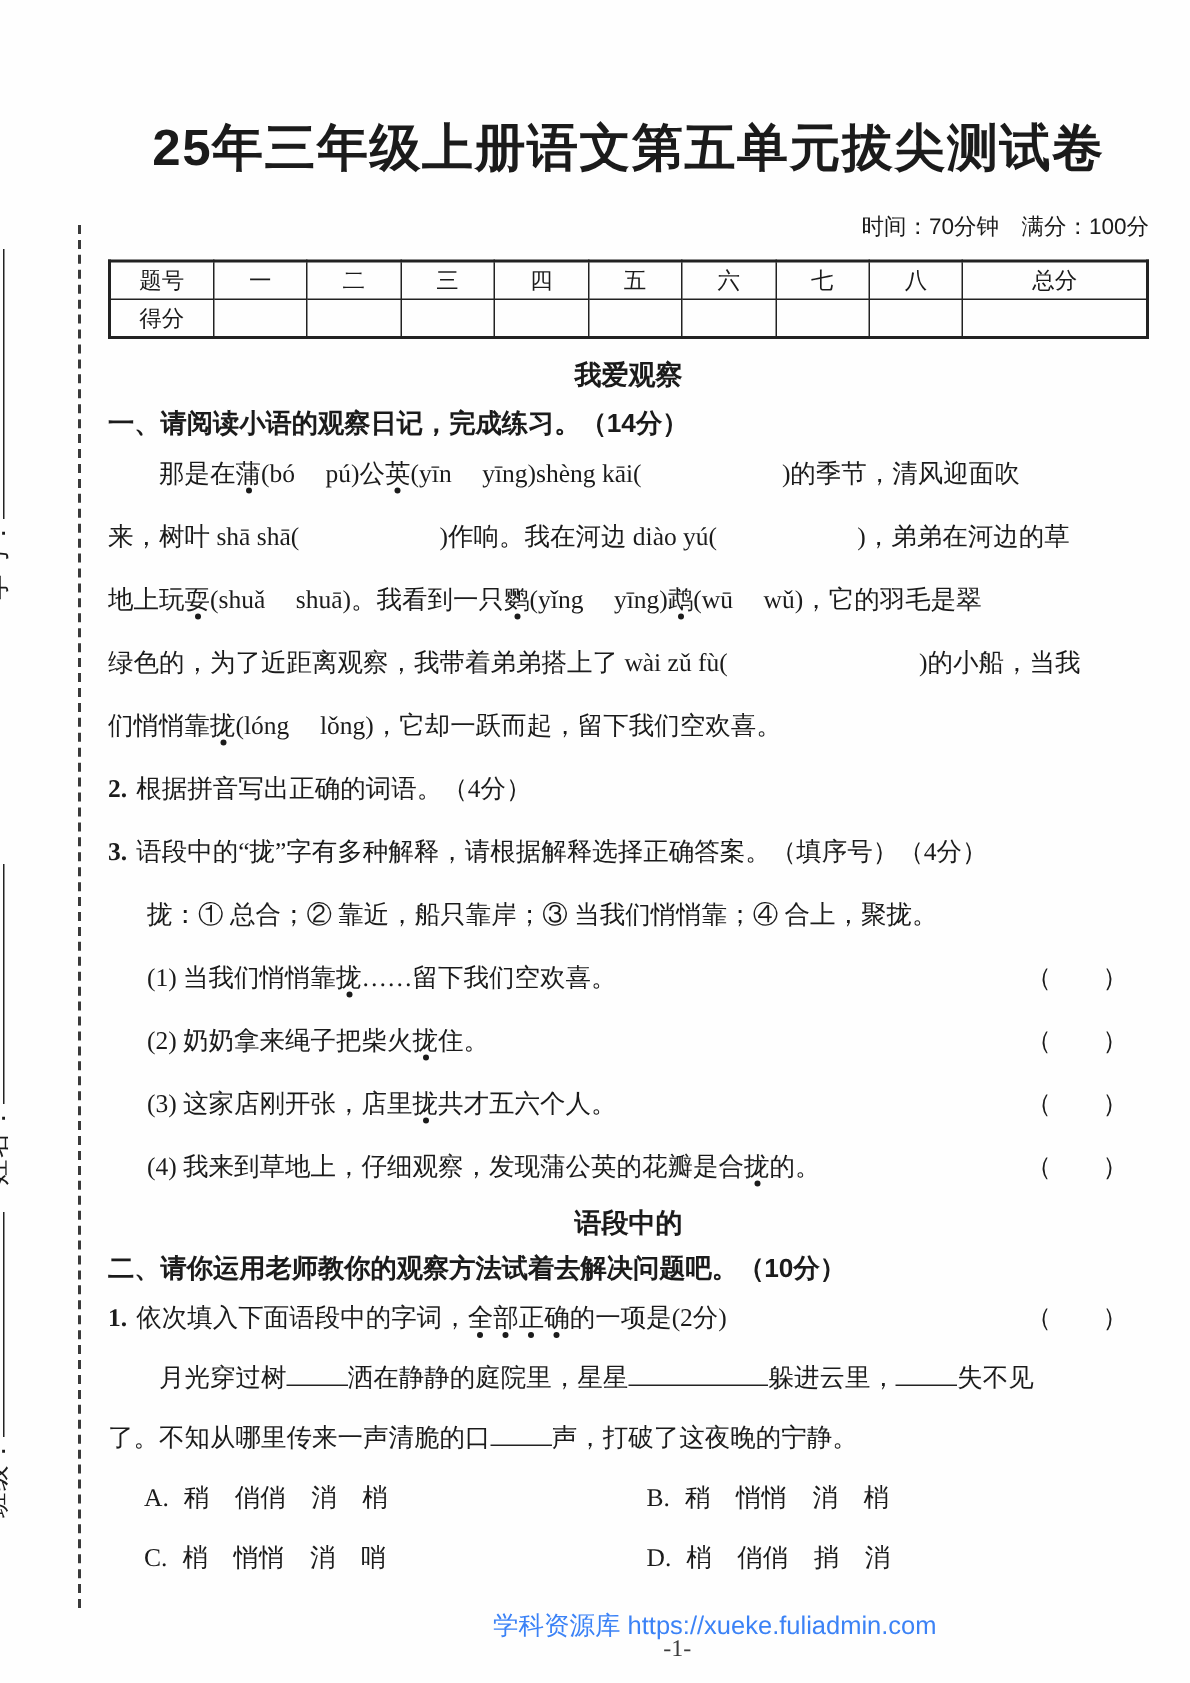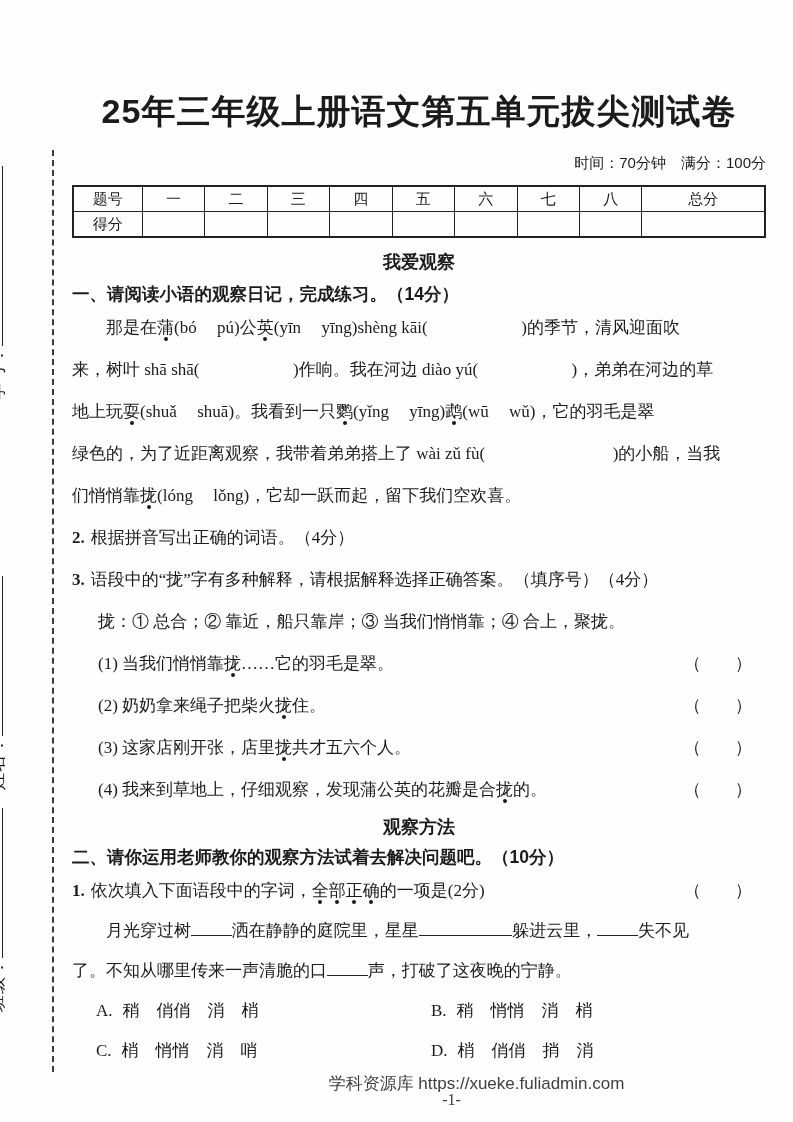--- a/index.html
+++ b/index.html
@@ -11,21 +11,21 @@
   
   .cutline{position:absolute;left:52px;top:150px;height:922px;width:0;border-left:2px dashed #3a3a3a;}
   .side-group{
     position:absolute;left:12px;height:28px;line-height:28px;white-space:nowrap;
     transform:rotate(-90deg);transform-origin:0 100%;
     font-size:17px;letter-spacing:1px;
   }
   .blank{display:inline-block;border-bottom:1.5px solid #222;height:1.02em;vertical-align:baseline;}
   .gap{display:inline-block;}
   
-  .content{position:absolute;left:72px;top:72px;width:694px;}
+  .content{position:absolute;left:72px;top:60px;width:694px;}
   .title{
     text-align:center;font-family:"Liberation Sans","DejaVu Sans",sans-serif;
     font-weight:bold;font-size:34px;line-height:46px;margin:16px 0 0;letter-spacing:1px;
   }
   .meta{margin-top:20px;text-align:right;font-size:15px;font-family:"Liberation Sans","DejaVu Sans",sans-serif;}
   table.score{width:100%;border-collapse:collapse;margin-top:12px;font-size:15px;border:2px solid #222;}
   table.score td{border:1px solid #222;height:24px;text-align:center;padding:0;}
   table.score td.lab{width:10%;}
   .h2{margin-top:12px;text-align:center;font-weight:bold;font-size:18px;
       font-family:"Liberation Sans","DejaVu Sans",sans-serif;}
@@ -39,21 +39,21 @@
   .sub{display:flex;justify-content:space-between;padding-left:26px;padding-right:14px;font-size:17px;line-height:42px;}
   .flexq{display:flex;justify-content:space-between;padding-right:14px;}
   .para .line{line-height:40px;}
   .opts{display:grid;grid-template-columns:1fr 1fr;padding-left:24px;font-size:17px;line-height:40px;}
   .opt .olabel{margin-right:10px;}
   
   .dot{position:relative;}
   .dot::after{content:"";position:absolute;left:50%;bottom:-4px;width:4px;height:4px;margin-left:-2px;border-radius:50%;background:#1b1b1b;}
   
   .watermark{position:absolute;top:1072px;left:0;width:100%;box-sizing:border-box;padding-left:160px;
-             text-align:center;color:#404040;font-size:17px;
+             text-align:center;color:#3b82f6;font-size:17px;
              font-family:"Liberation Sans","DejaVu Sans",sans-serif;}
   .pageno{position:absolute;top:1091px;left:0;width:100%;box-sizing:border-box;padding-left:110px;
           text-align:center;font-size:16px;color:#3c3c3c;}
 </style>
 </head>
 <body>
 
 <div class="cutline"></div>
 
 <div class="side-group" style="top:372px;">
@@ -114,37 +114,37 @@
 
   <div class="line q">
     <span class="num">2.</span><span>根据拼音写出正确的词语。（4分）</span>
   </div>
   <div class="line q">
     <span class="num">3.</span><span>语段中的“拢”字有多种解释，请根据解释选择正确答案。（填序号）（4分）</span>
   </div>
   <div class="line pad">拢：① 总合；② 靠近，船只靠岸；③ 当我们悄悄靠；④ 合上，聚拢。</div>
 
   <div class="sub">
-    <span><span>(1) 当我们悄悄靠</span><span class="dot">拢</span><span>……它的羽毛是翠。</span></span>
+    <span><span>(1) 当我们悄悄靠</span><span class="dot">拢</span><span>……留下我们空欢喜。</span></span>
     <span>（　　）</span>
   </div>
   <div class="sub">
     <span><span>(2) 奶奶拿来绳子把柴火</span><span class="dot">拢</span><span>住。</span></span>
     <span>（　　）</span>
   </div>
   <div class="sub">
     <span><span>(3) 这家店刚开张，店里</span><span class="dot">拢</span><span>共才五六个人。</span></span>
     <span>（　　）</span>
   </div>
   <div class="sub">
     <span><span>(4) 我来到草地上，仔细观察，发现蒲公英的花瓣是合</span><span class="dot">拢</span><span>的。</span></span>
     <span>（　　）</span>
   </div>
 
-  <div class="h2 tight">观察方法</div>
+  <div class="h2 tight">语段中的</div>
   <div class="intro" style="margin-top:4px;line-height:28px;">二、请你运用老师教你的观察方法试着去解决问题吧。（10分）</div>
 
   <div class="line q flexq" style="line-height:40px;">
     <span><span class="num">1.</span><span><span>依次填入下面语段中的字词，</span><span class="dot">全</span><span class="dot">部</span><span class="dot">正</span><span class="dot">确</span><span>的一项是(2分)</span></span></span>
     <span>（　　）</span>
   </div>
 
   <div class="para">
     <div class="line first"><span>月光穿过树</span><span class="blank" style="width: 2.4em;"></span><span>洒在静静的庭院里，星星</span><span class="blank" style="width: 5.5em;"></span><span>躲进云里，</span><span class="blank" style="width: 2.4em;"></span><span>失不见</span></div>
     <div class="line"><span>了。不知从哪里传来一声清脆的口</span><span class="blank" style="width: 2.4em;"></span><span>声，打破了这夜晚的宁静。</span></div>

